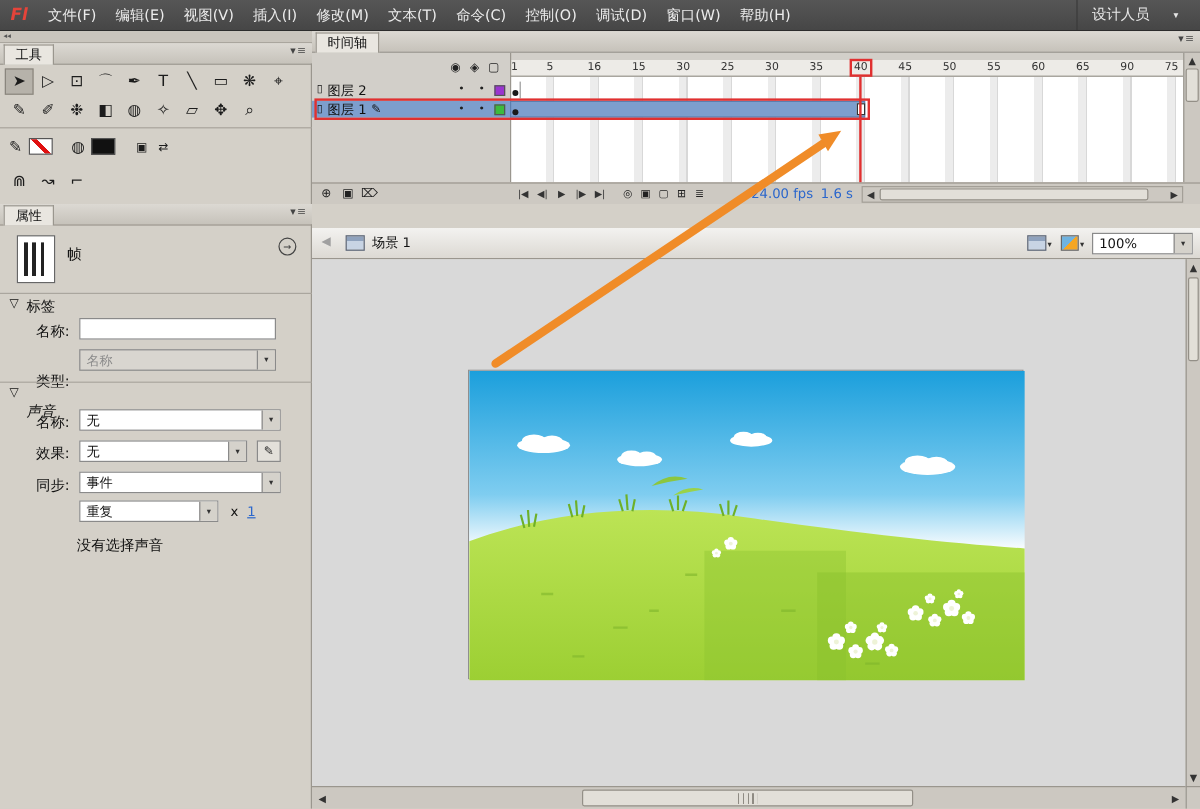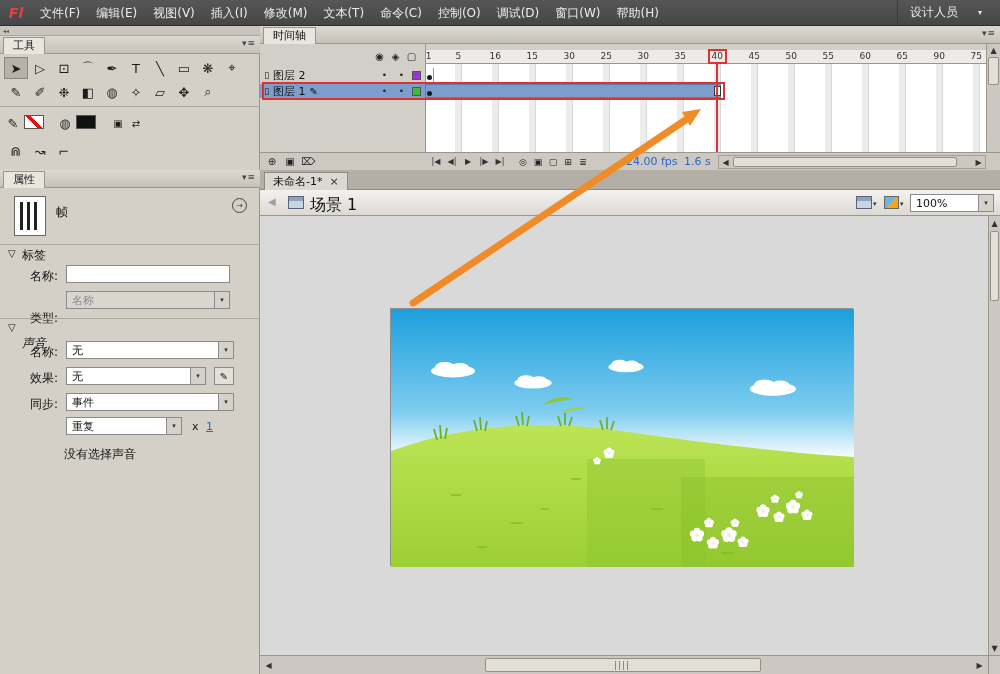--- a/index.html
+++ b/index.html
@@ -266,31 +266,25 @@
       <span class="abs" style="left:424px;top:2px;font-size:11px;color:#2a66cc;">1.6 s</span>
 
       <div class="abs scroll-track" style="left:458px;top:2px;width:268px;height:14px;border:1px solid #a39f97;">
         <span class="abs sbtn" style="left:0;top:0;width:13px;height:12px;">◀</span>
         <div class="scroll-thumb abs" style="left:14px;top:1px;width:224px;height:10px;"></div>
         <span class="abs sbtn" style="right:0;top:0;width:13px;height:12px;">▶</span>
       </div>
     </div>
   </div>
 
-  <div class="abs" style="left:0;top:144px;width:740px;height:20px;background:#b3afa7;border-bottom:1px solid #8f8b83;">
-    <div class="abs" style="left:4px;top:2px;height:18px;padding:0 8px;background:#dbd8d2;border:1px solid #8f8b83;border-bottom:none;display:flex;align-items:center;gap:7px;font-size:11px;">
-      <span>未命名-1*</span>
-      <span style="font-size:11px;color:#333;">×</span>
-    </div>
-  </div>
 
   <div class="abs" style="left:0;top:164px;width:740px;height:26px;background:linear-gradient(#f3f2f0,#dcd9d3);border-bottom:1px solid #9a968e;">
     <span class="abs" style="left:8px;top:6px;color:#a0a0a0;font-size:10px;">◀</span>
     <span class="scene-icon abs" style="left:28px;top:6px;"></span>
-    <span class="abs" style="left:50px;top:5px;font-size:16px;">场景 1</span>
+    <span class="abs" style="left:50px;top:5px;font-size:11px;">场景 1</span>
 
     <span class="scene-icon abs" style="left:596px;top:6px;"></span>
     <span class="abs" style="left:613px;top:10px;font-size:7px;color:#333;">▾</span>
     <span class="sym-icon abs" style="left:624px;top:6px;"></span>
     <span class="abs" style="left:640px;top:10px;font-size:7px;color:#333;">▾</span>
 
     <div class="dd" style="left:650px;top:4px;width:84px;">
       <span>100%</span>
       <span class="caretbox">▾</span>
     </div>

